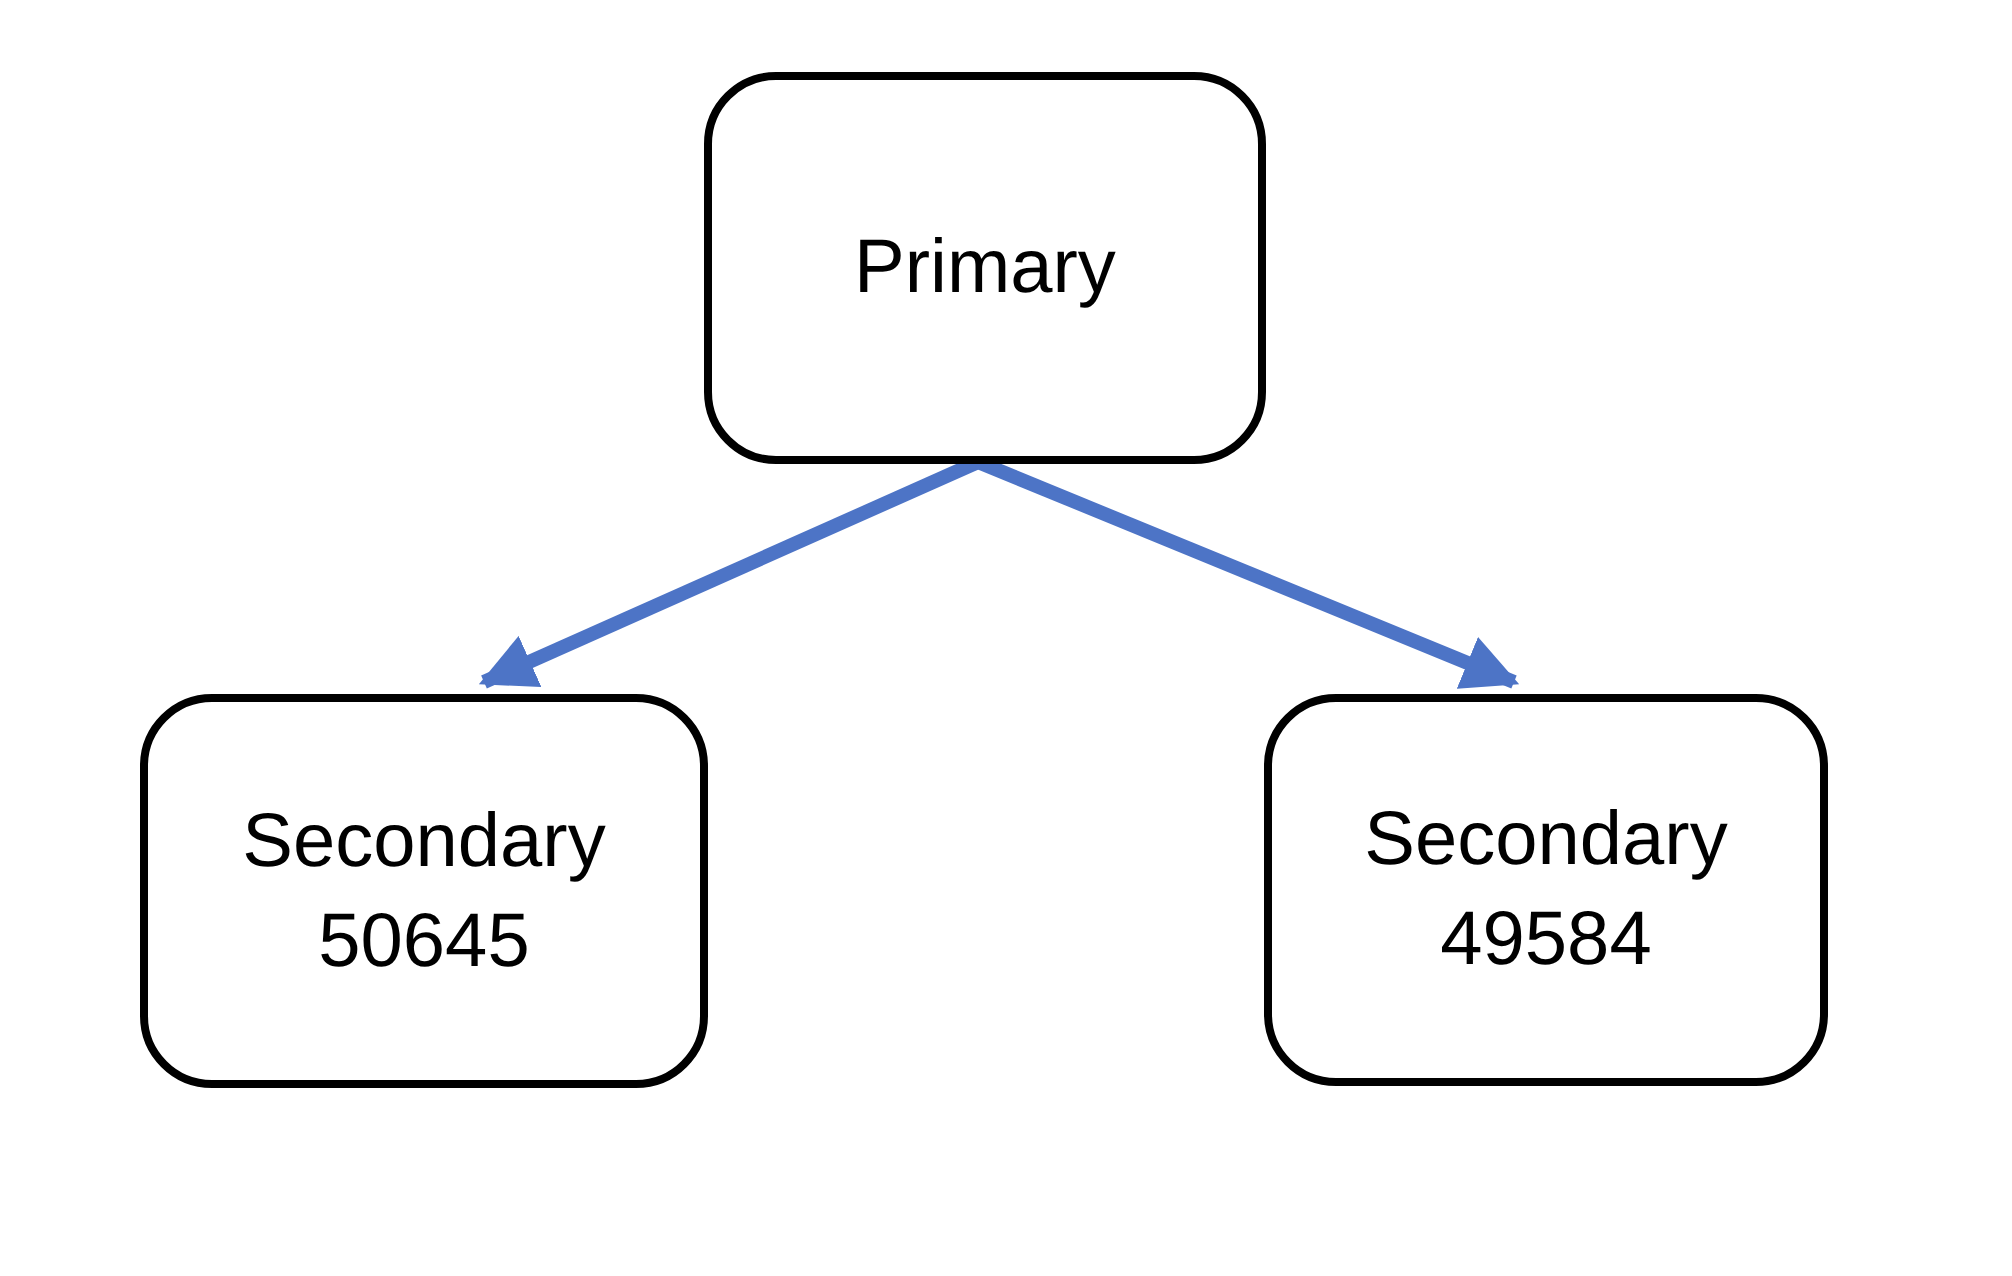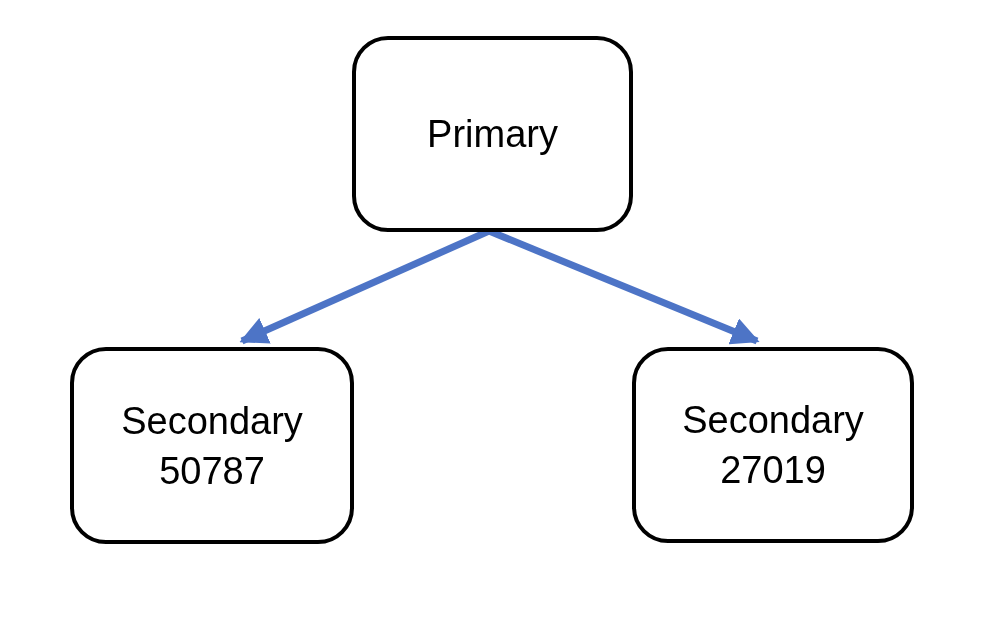--- a/index.html
+++ b/index.html
@@ -76,21 +76,21 @@
     <line x1="489" y1="231" x2="242" y2="341" stroke-width="7" marker-end="url(#arrowhead)" stroke="#4d74c6"></line>
     <line x1="489" y1="231" x2="757" y2="341" stroke-width="7" marker-end="url(#arrowhead)" stroke="#4d74c6"></line>
   </svg>
 
   <div class="node node-primary">
     <div class="node-label">Primary</div>
   </div>
 
   <div class="node node-secondary-left">
     <div class="node-label">Secondary</div>
-    <div class="node-label">50787</div>
+    <div class="node-label">50645</div>
   </div>
 
   <div class="node node-secondary-right">
     <div class="node-label">Secondary</div>
-    <div class="node-label">27019</div>
+    <div class="node-label">49584</div>
   </div>
 
 </div>
 
 </body></html>

